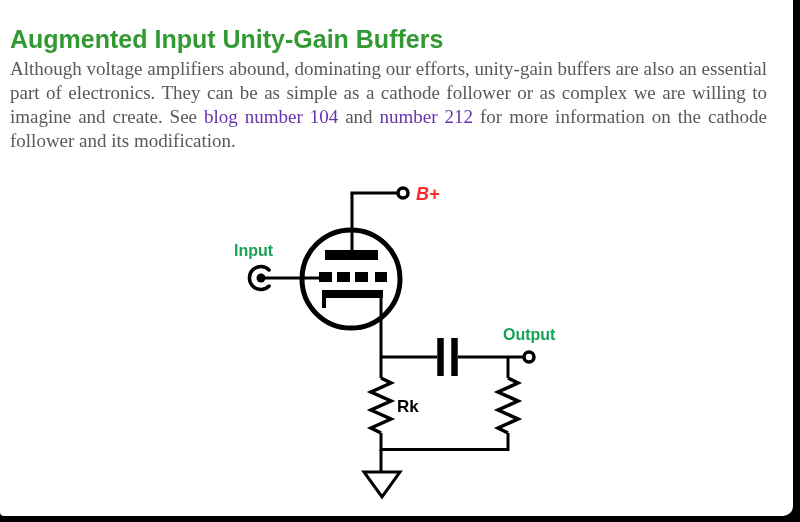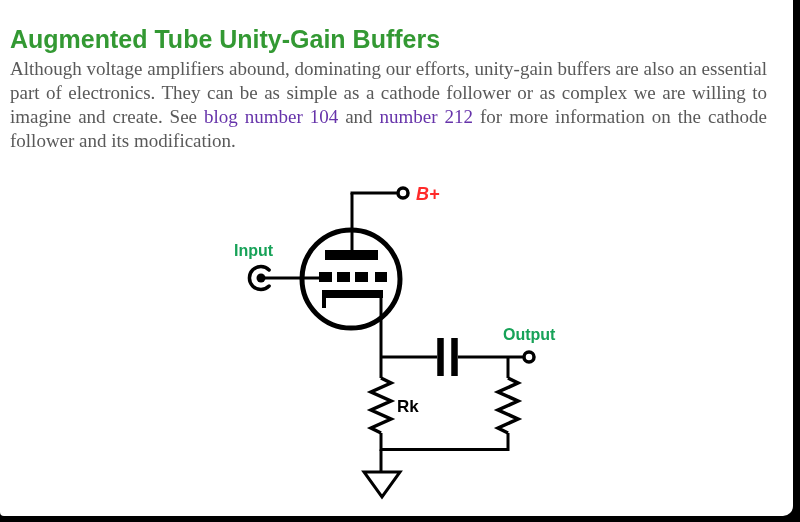--- a/index.html
+++ b/index.html
@@ -70,21 +70,21 @@
     font-weight: bold;
     font-size: 17px;
     fill: #000000;
   }
 </style>
 </head>
 <body>
 
 <div class="page">
 
-  <h1 class="title">Augmented Tube Unity-Gain Buffers</h1>
+  <h1 class="title">Augmented Input Unity-Gain Buffers</h1>
 
   <p class="intro"><span>Although voltage amplifiers abound, dominating our efforts, unity-gain buffers are also an essential part of electronics. They can be as simple as a cathode follower or as complex we are willing to imagine and create. See </span><a class="plink" href="#">blog number 104</a><span> and </span><a class="plink" href="#">number 212</a><span> for more information on the cathode follower and its modification.</span></p>
 
   <div class="circuit">
     <svg width="360" height="340" viewBox="0 0 360 340" xmlns="http://www.w3.org/2000/svg">
 
       <g stroke="#000000" stroke-width="3" fill="none">
 
         <path d="M 132 18 V 77"></path>
         <path d="M 130.5 18 H 178"></path>

